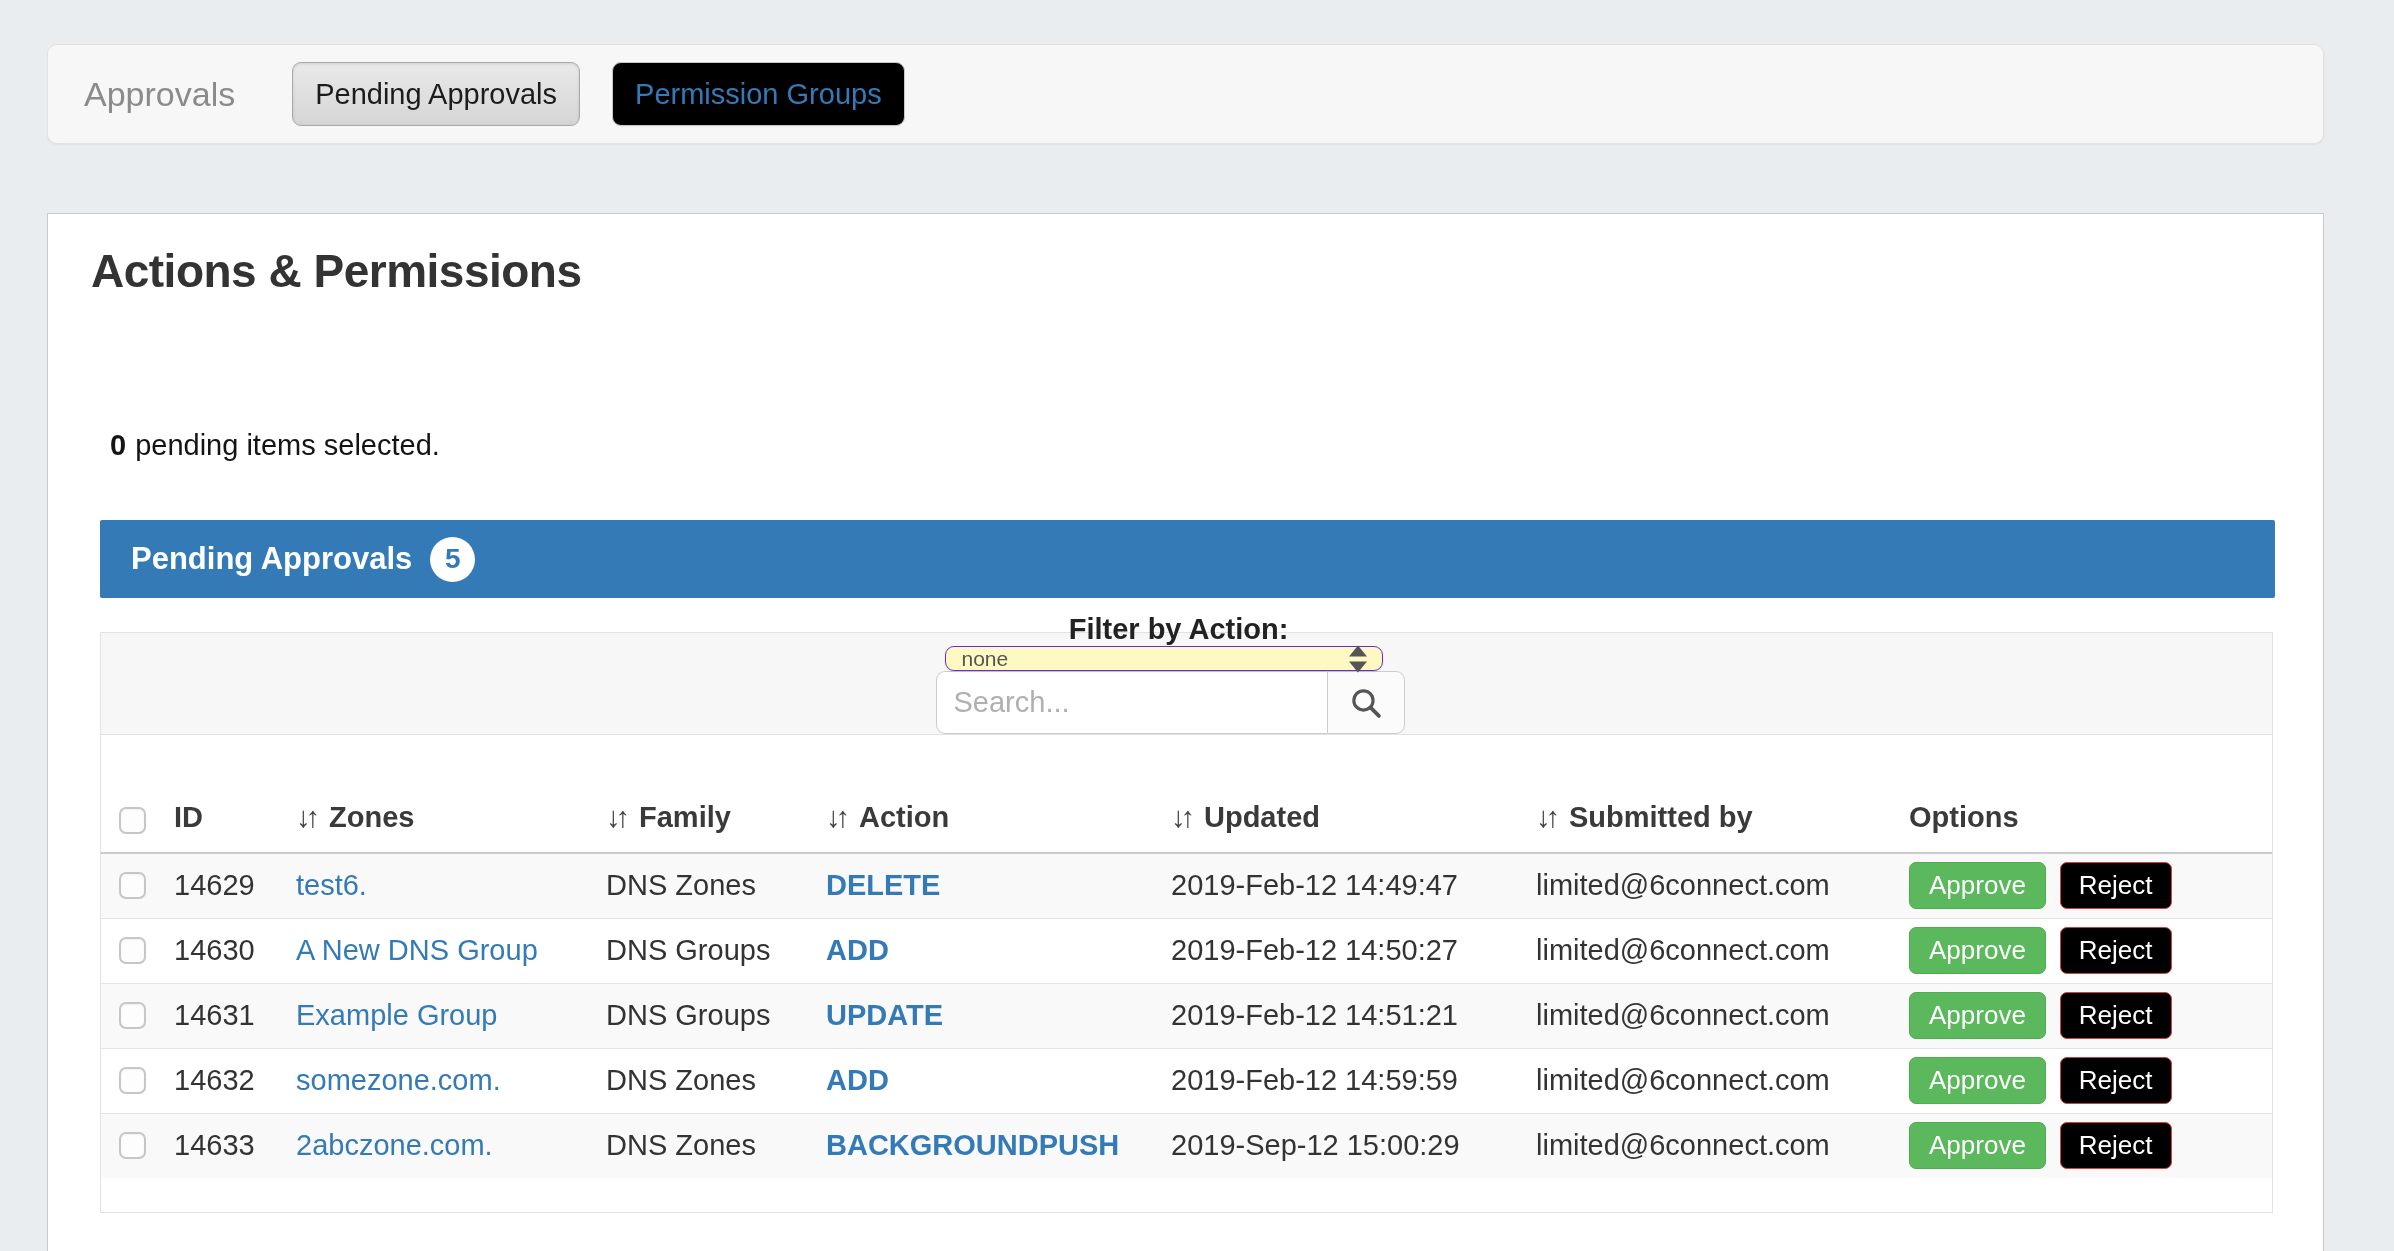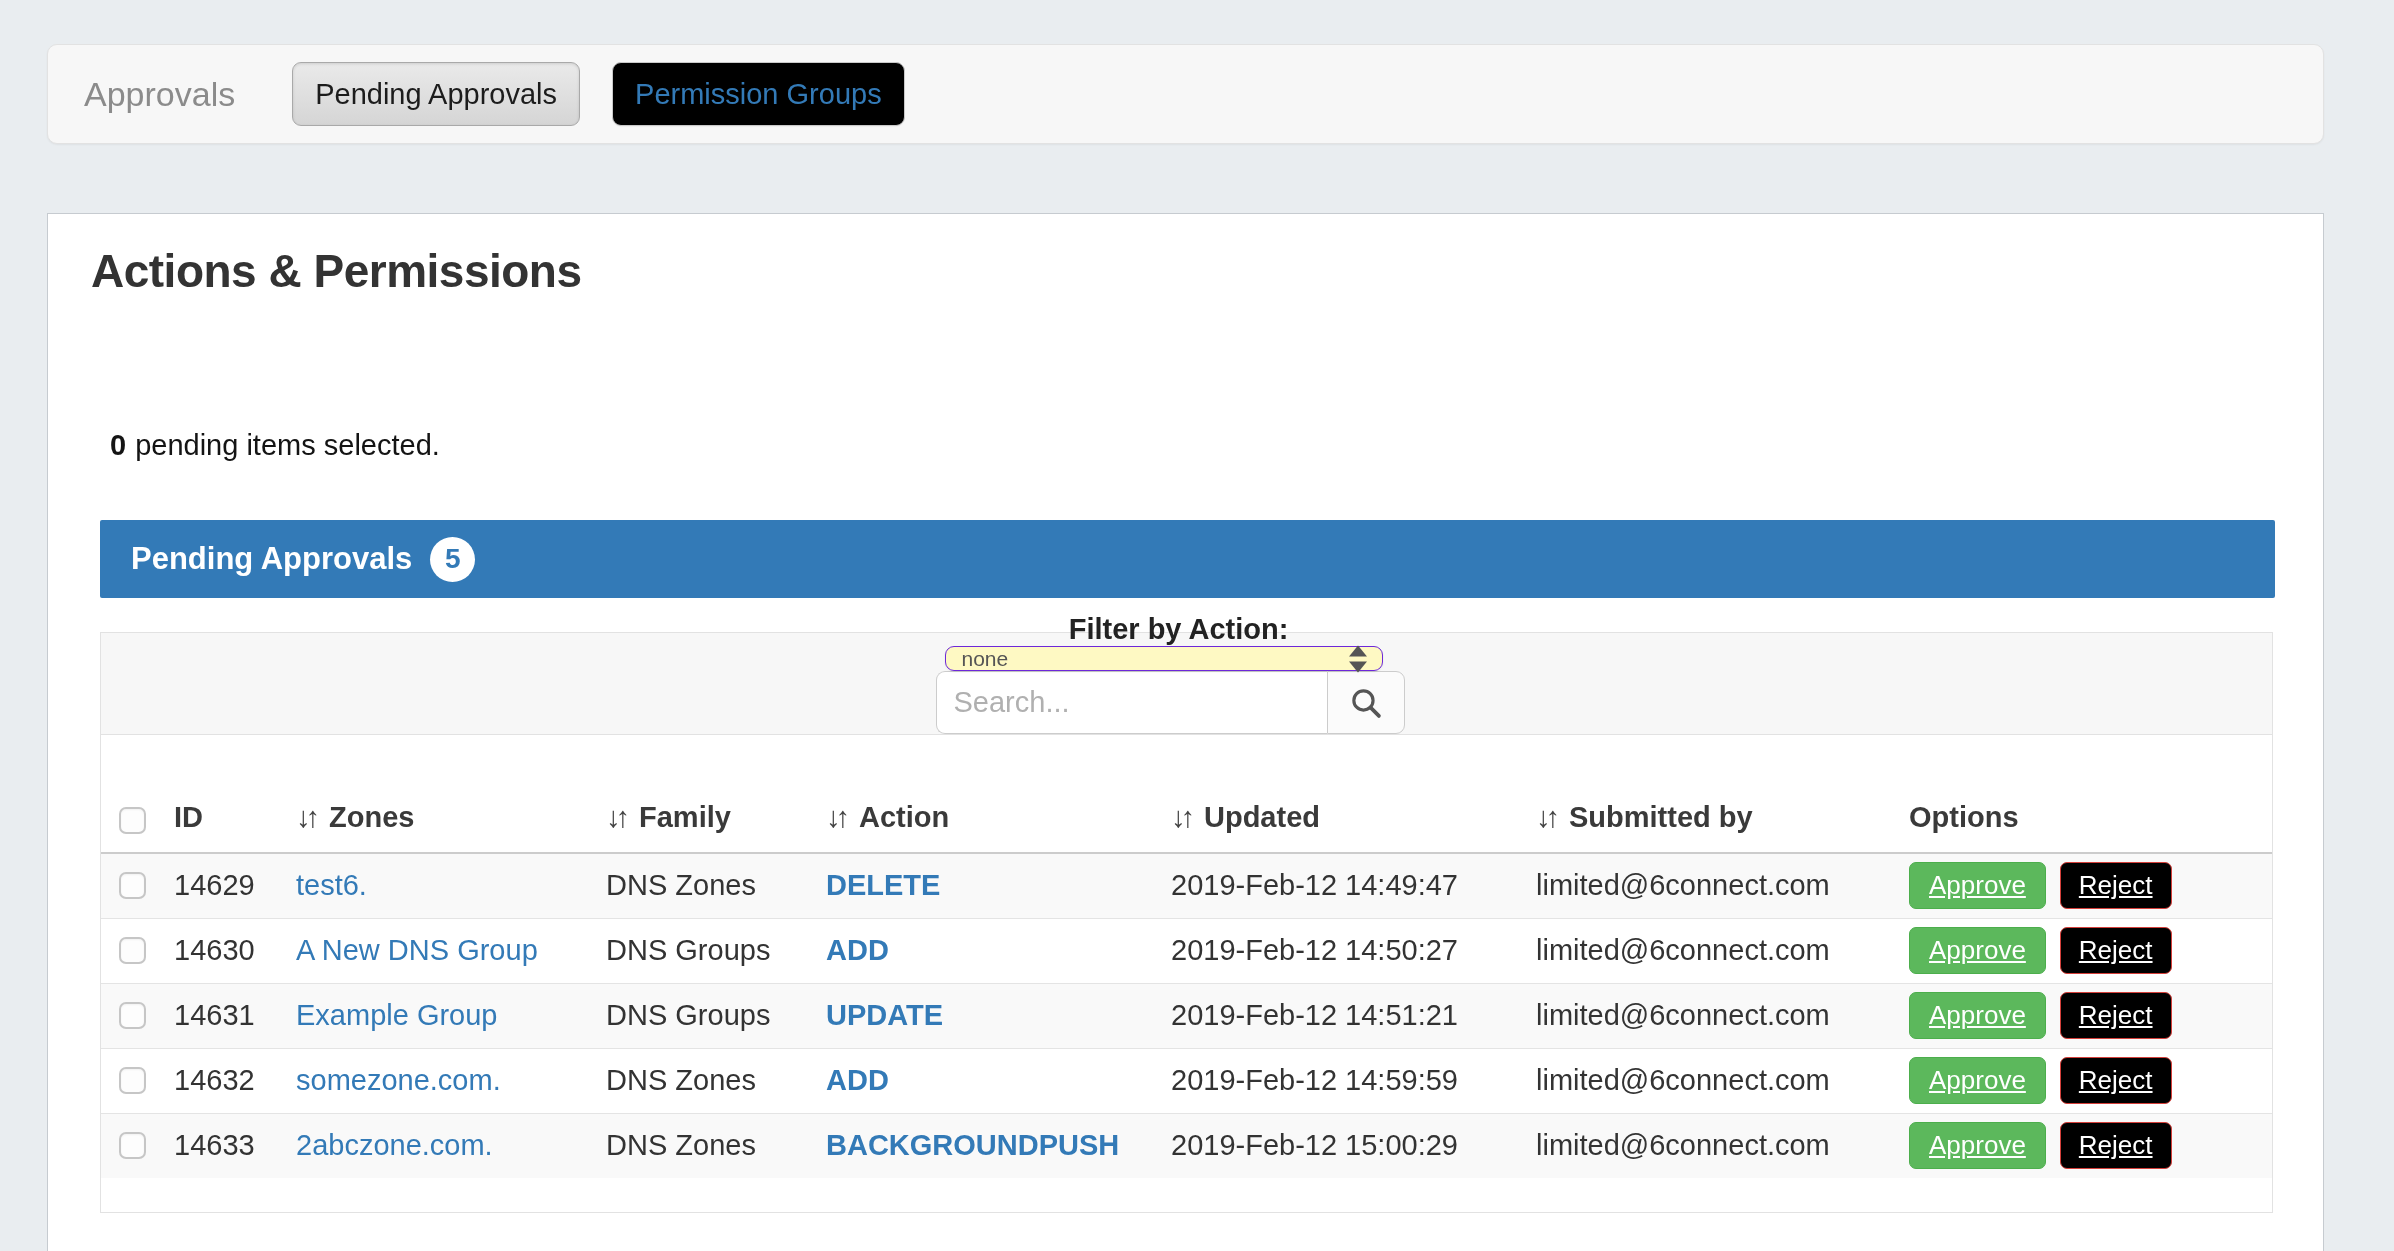--- a/index.html
+++ b/index.html
@@ -205,21 +205,20 @@
   }
 
   .opt-btns { display: flex; align-items: center; }
   .btn-approve, .btn-reject {
     height: 47px;
     border-radius: 7px;
     font-size: 26px; color: #ffffff;
     font-family: inherit;
     display: inline-flex; align-items: center; justify-content: center;
     cursor: pointer;
-    text-decoration: underline;
   }
   .btn-approve {
     background: #5cb85c; border: 1px solid #4cae4c;
     padding: 0 19px;
   }
   .btn-reject {
     background: #000000; border: 1px solid #d43f3a;
     padding: 0 18px; margin-left: 14px;
   }
 </style>
@@ -367,21 +366,21 @@
   </tr>
 
   <tr>
     <td>
               <input type="checkbox" class="cbx" style="">
             </td>
     <td class="pad-left">14633</td>
     <td><a href="#" class="lnk">2abczone.com.</a></td>
     <td>DNS Zones</td>
     <td><a href="#" class="lnk action">BACKGROUNDPUSH</a></td>
-    <td>2019-Feb-12 15:00:29</td>
+    <td>2019-Sep-12 15:00:29</td>
     <td>limited@6connect.com</td>
     <td>
       <span class="opt-btns">
         <button class="btn-approve">Approve</button>
         <button class="btn-reject">Reject</button>
       </span>
     </td>
   </tr>
 </tbody>
     </table>

